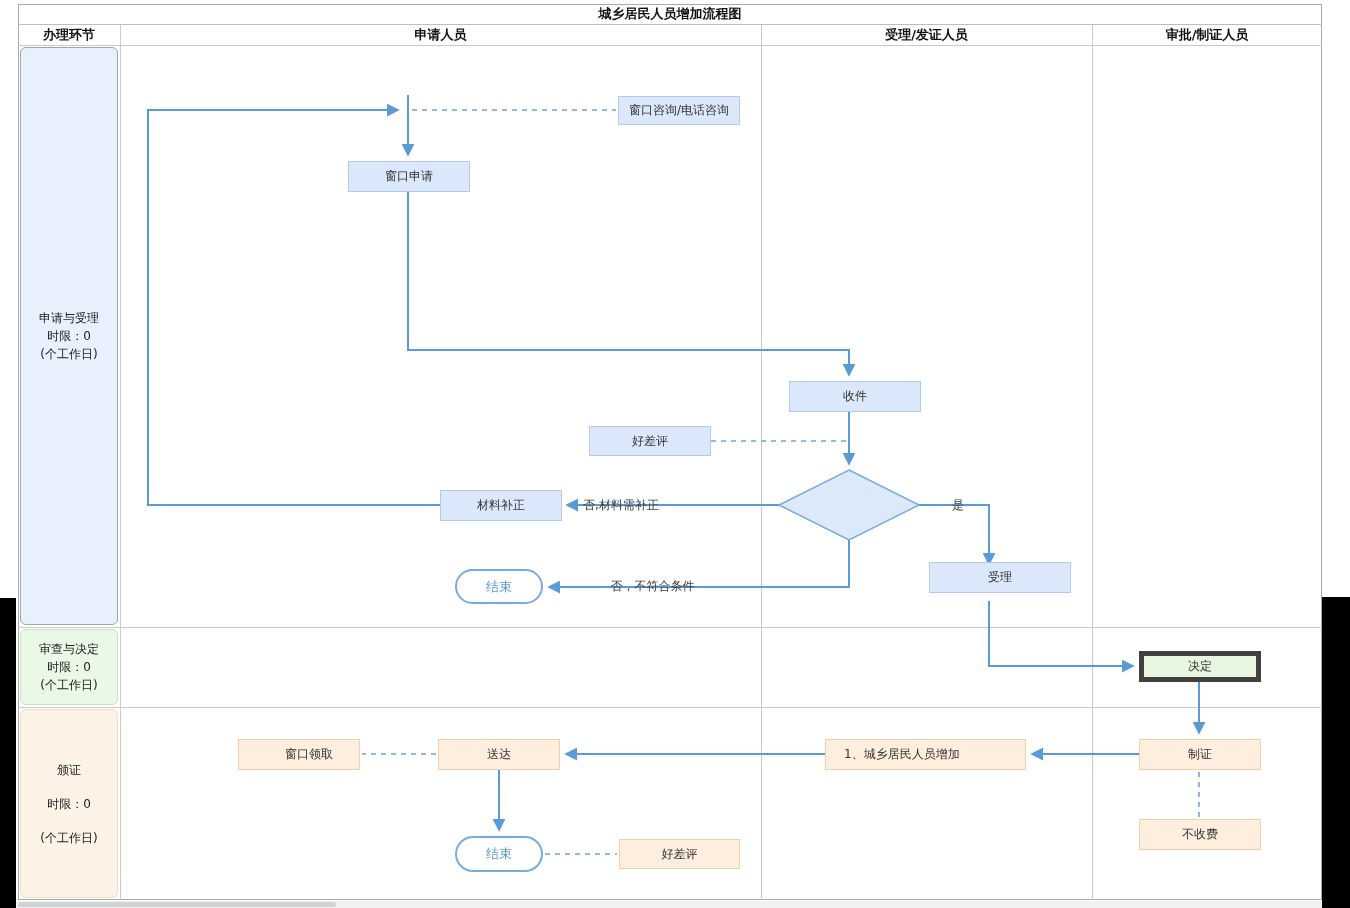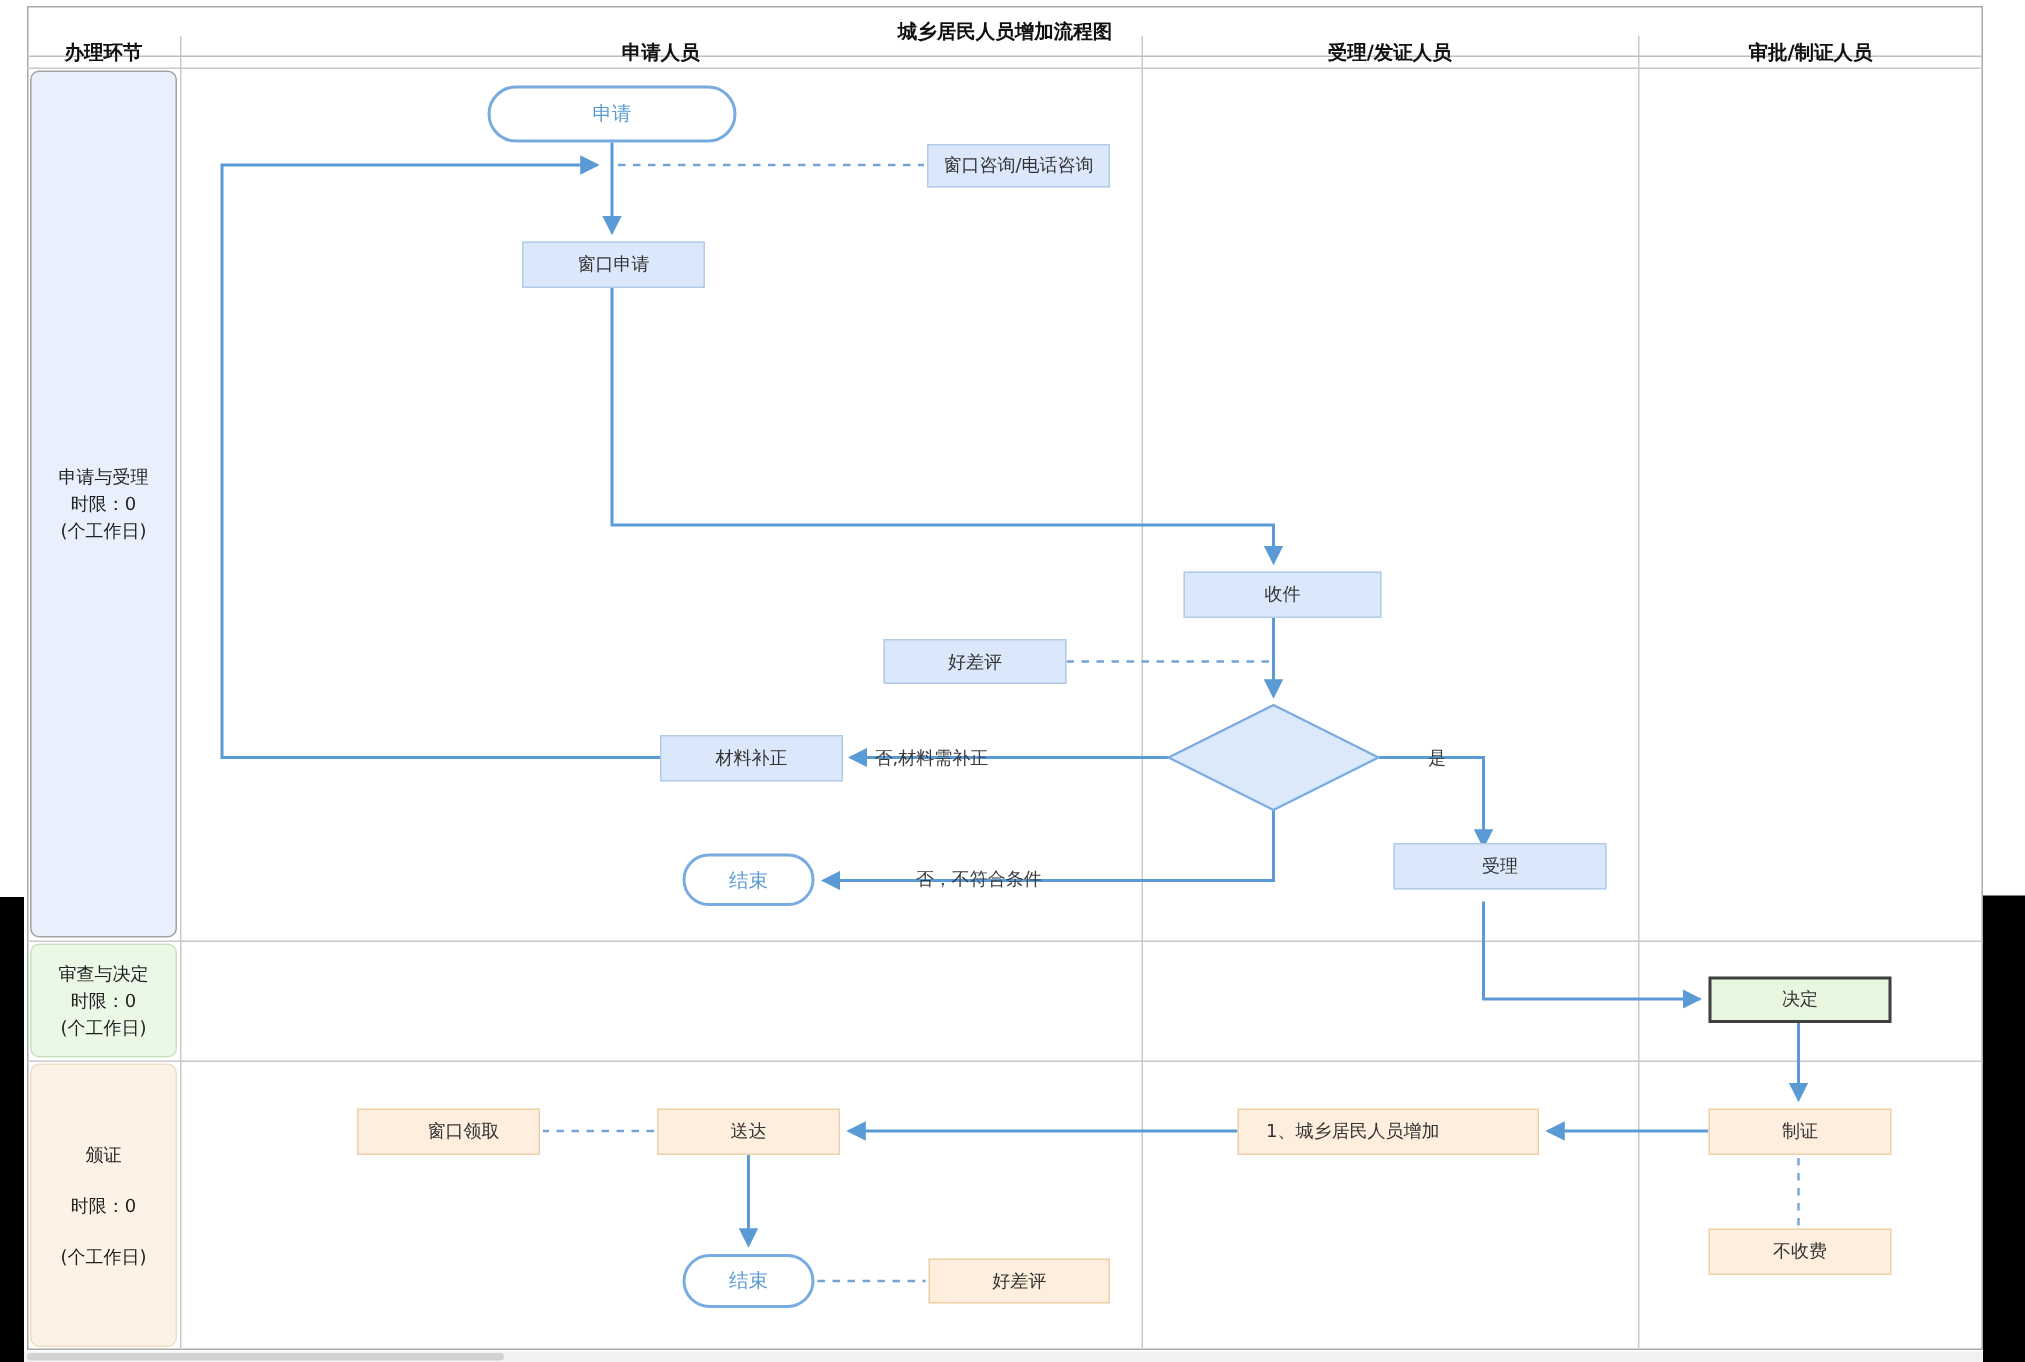--- a/index.html
+++ b/index.html
@@ -1,20 +1,20 @@
 <!DOCTYPE html>
 <html><head>
 <meta charset="utf-8">
 <style>
   html,body{margin:0;padding:0;background:#fff;}
   .screen{position:relative;width:1350px;height:908px;background:#ffffff;overflow:hidden;
           font-family:"DejaVu Sans","Liberation Sans",sans-serif;color:#333;}
   
   .frame{position:absolute;left:18px;top:4px;width:1304px;height:896px;border:1px solid #a9a9a9;box-sizing:border-box;z-index:1;background:#fff;}
-  .titlecell{position:absolute;left:18px;top:4px;width:1304px;height:34px;box-sizing:border-box;border-bottom:1px solid #bdbdbd;
+  .titlecell{position:absolute;left:18px;top:4px;width:1304px;height:21px;box-sizing:border-box;border-bottom:1px solid #bdbdbd;
              display:flex;align-items:center;justify-content:center;font-size:13px;font-weight:bold;color:#111;z-index:2;}
   .hcell{position:absolute;top:25px;height:20px;display:flex;align-items:center;justify-content:center;
          font-size:13px;font-weight:bold;color:#111;z-index:2;box-sizing:border-box;}
   .vline{position:absolute;width:1px;background:#c9c9c9;z-index:1;}
   .hline{position:absolute;height:1px;background:#c9c9c9;z-index:1;}
   #v1{left:120px;top:24px;height:876px;}
   #v2{left:761px;top:24px;height:876px;}
   #v3{left:1092px;top:24px;height:876px;}
   #h-header{left:18px;top:45px;width:1304px;}
   #h-lane1{left:18px;top:627px;width:1304px;}
@@ -27,21 +27,21 @@
   #lane2{top:629px;height:76px;background:#eaf8e6;border:1px solid #c8e2c0;}
   #lane3{top:709px;height:189px;background:#fdf2e6;border:1px solid #f0dcc2;gap:16px;}
   
   svg.edges{position:absolute;left:0;top:0;width:1350px;height:908px;z-index:3;pointer-events:none;}
   .edge{stroke:#5b9bd5;stroke-width:2;fill:none;}
   .dash{stroke:#74a3d4;stroke-width:1.6;fill:none;stroke-dasharray:5,5;}
   
   .node{position:absolute;box-sizing:border-box;display:flex;align-items:center;justify-content:center;
         font-size:12px;color:#333;z-index:4;}
   .blue{background:#dbe8fb;border:1px solid #b3cbe8;}
-  .green{background:#e6f6df;border:2px solid #404040;}
+  .green{background:#e6f6df;border:5px solid #404040;}
   .orange{background:#fdeedd;border:1px solid #eed0aa;}
   .stadium{background:#fff;border:2px solid #78abdf;color:#5b9bd5;font-size:13px;}
   #n-apply{left:325px;top:57px;width:166px;height:38px;border-radius:19px;}
   #n-consult{left:618px;top:96px;width:122px;height:29px;}
   #n-window-apply{left:348px;top:161px;width:122px;height:31px;}
   #n-receive{left:789px;top:381px;width:132px;height:31px;}
   #n-rating-top{left:589px;top:426px;width:122px;height:30px;}
   #n-decision{left:779px;top:470px;width:140px;height:70px;background:transparent;border:none;}
   #n-material{left:440px;top:490px;width:122px;height:31px;}
   #n-end-mid{left:455px;top:569px;width:88px;height:35px;border-radius:18px;}
@@ -123,21 +123,20 @@
 
     <path class="dash" d="M412,110 H616"></path>
     <path class="dash" d="M711,441 H846"></path>
     <path class="dash" d="M436,754 H362"></path>
     <path class="dash" d="M545,854 H617"></path>
     <path class="dash" d="M1199,772 V817"></path>
 
     <polygon points="849,470 919,505 849,540 779,505" fill="#dce9fb" stroke="#78abdf" stroke-width="1.5"></polygon>
   </svg>
 
-  <div class="node stadium" id="n-apply">申请</div>
   <div class="node blue" id="n-consult">窗口咨询/电话咨询</div>
   <div class="node blue" id="n-window-apply">窗口申请</div>
   <div class="node blue" id="n-receive">收件</div>
   <div class="node blue" id="n-rating-top">好差评</div>
   <div class="node blue" id="n-material">材料补正</div>
   <div class="node stadium" id="n-end-mid">结束</div>
   <div class="node blue" id="n-accept">受理</div>
   <div class="node green" id="n-decide">决定</div>
   <div class="node orange" id="n-make-cert">制证</div>
   <div class="node orange" id="n-no-fee">不收费</div>

